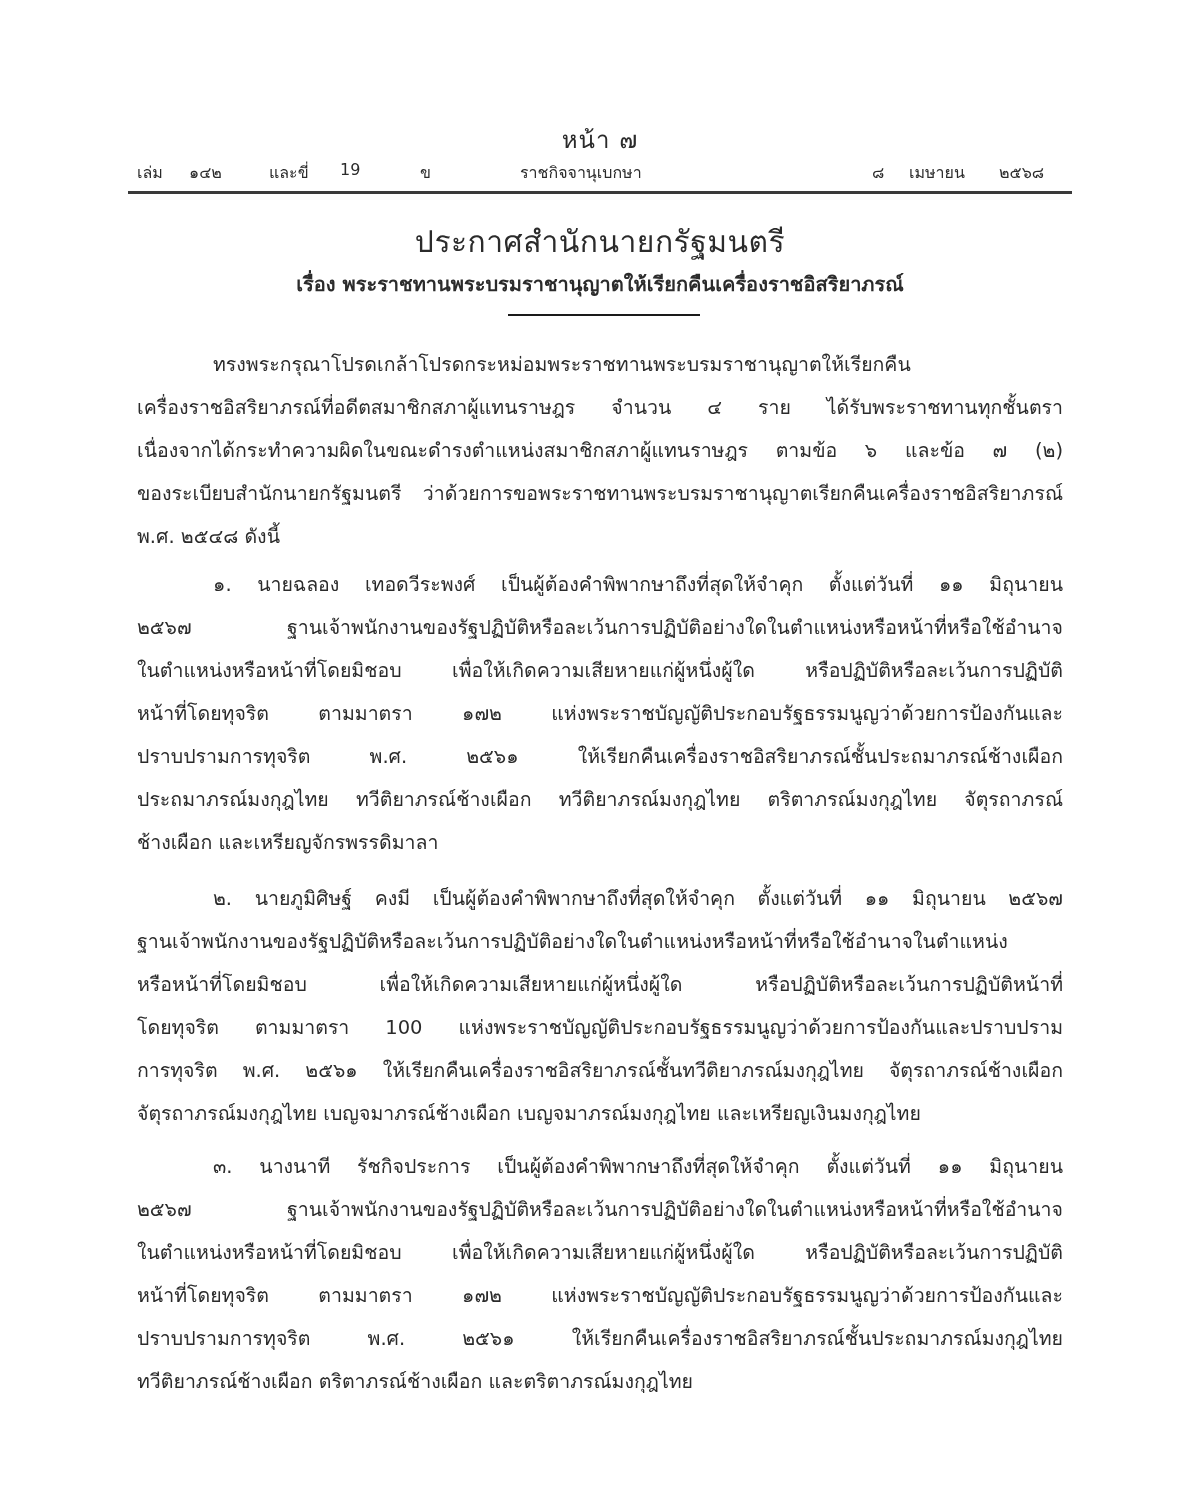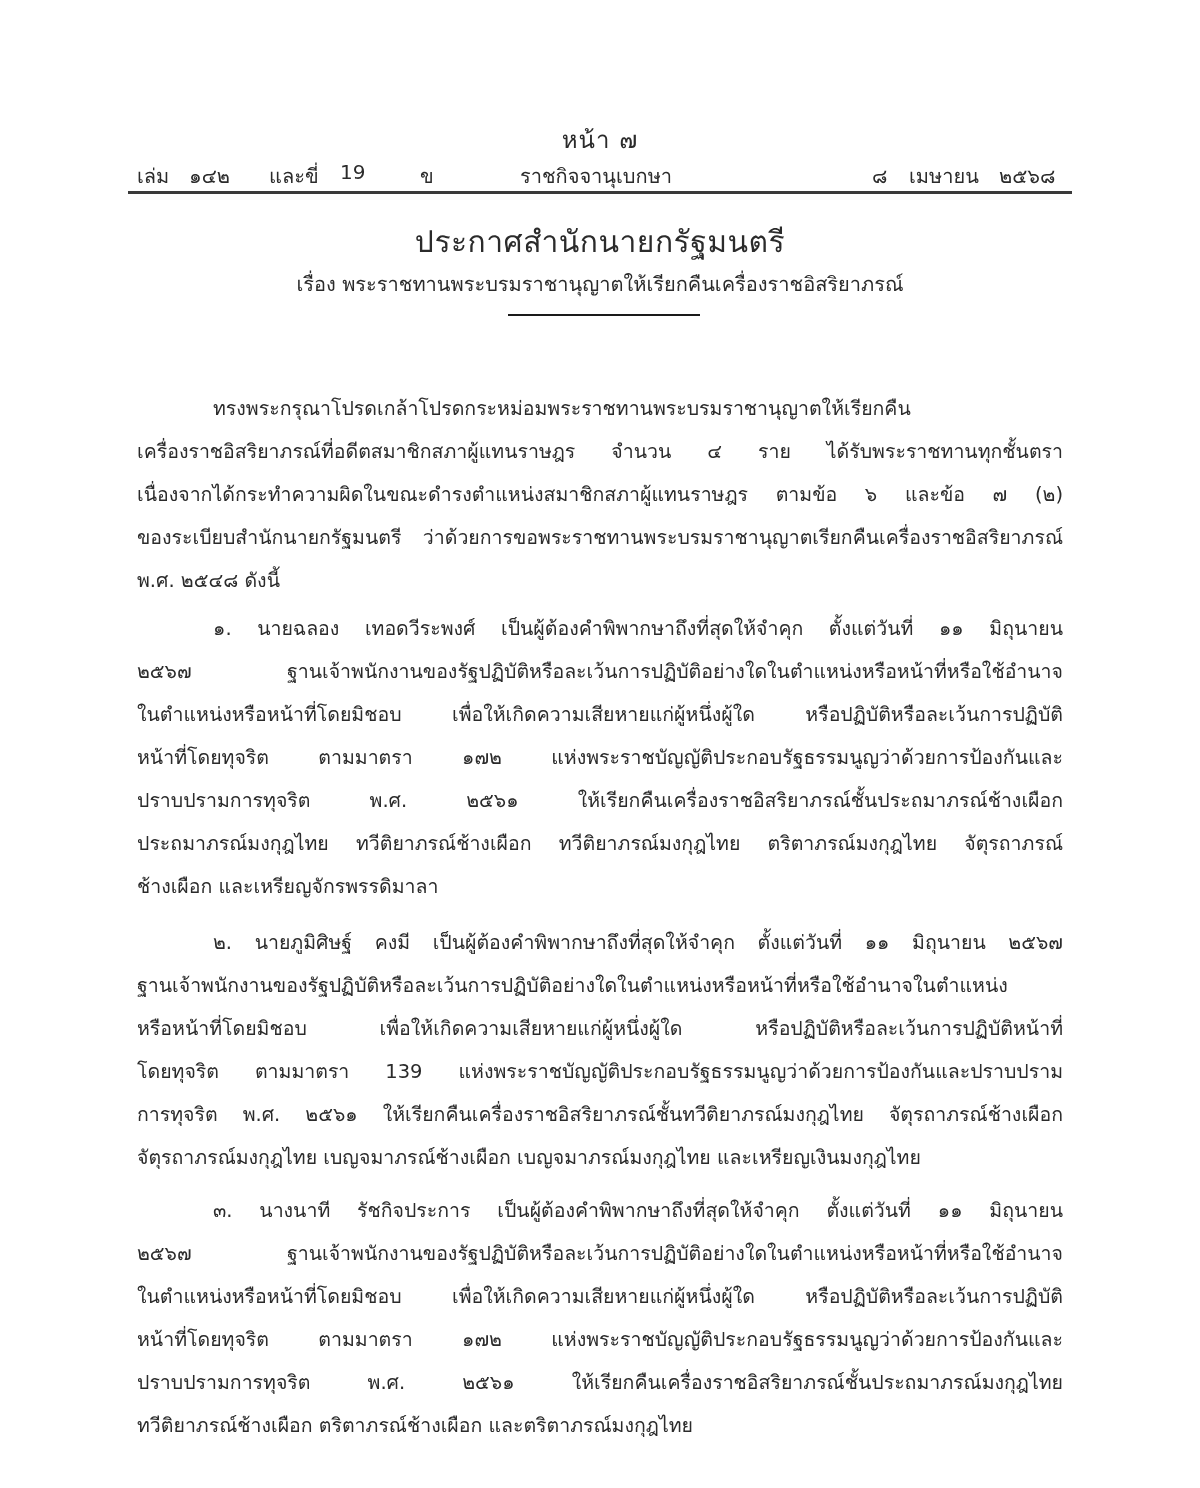--- a/index.html
+++ b/index.html
@@ -7,44 +7,45 @@
       width: 1200px; height: 1488px; position: relative; overflow: hidden;
       font-family: "DejaVu Sans", "Liberation Sans", sans-serif;
       color: #2b2b2b;
     }
     .page-num {
       position: absolute; top: 120px; left: 0; width: 1200px;
       text-align: center; font-size: 24px; letter-spacing: 1px;
     }
     .gazette-header {
       position: absolute; top: 160px; left: 137px; width: 936px; height: 30px;
-      font-size: 20px;
+      font-size: 16px;
       text-align: center;
     }
     .gazette-header span { position: absolute; top: 0; white-space: nowrap; }
     .rule-thick {
       position: absolute; top: 191px; left: 128px; width: 944px; height: 3px;
       background: #3a3a3a;
     }
     .title {
       position: absolute; top: 218px; left: 0; width: 1200px; text-align: center;
       font-size: 30px; letter-spacing: 0.5px;
     }
     .subject {
       position: absolute; top: 268px; left: 0; width: 1200px; text-align: center;
       font-size: 20px;
+      font-weight: bold;
     }
     .rule-short {
       position: absolute; top: 314px; left: 508px; width: 192px; height: 2px;
       background: #1a1a1a;
     }
     .line {
       position: absolute; left: 137px; width: 926px;
       font-size: 19.5px; white-space: nowrap; line-height: 30px;
-      text-align: justify; text-align-last: justify; margin-top: 44px;
+      text-align: justify; text-align-last: justify;
     }
     .line.last { text-align-last: left; }
     .line.indent { left: 213px; width: 850px; }
   </style>
 </head>
 <body>
 
 <div class="page-num">
   <span>หน้า</span>
   <span>๗</span>
@@ -77,21 +78,21 @@
 <div class="line" style="top:613px">๒๕๖๗  ฐานเจ้าพนักงานของรัฐปฏิบัติหรือละเว้นการปฏิบัติอย่างใดในตำแหน่งหรือหน้าที่หรือใช้อำนาจ</div>
 <div class="line" style="top:656px">ในตำแหน่งหรือหน้าที่โดยมิชอบ  เพื่อให้เกิดความเสียหายแก่ผู้หนึ่งผู้ใด  หรือปฏิบัติหรือละเว้นการปฏิบัติ</div>
 <div class="line" style="top:699px">หน้าที่โดยทุจริต  ตามมาตรา  ๑๗๒  แห่งพระราชบัญญัติประกอบรัฐธรรมนูญว่าด้วยการป้องกันและ</div>
 <div class="line" style="top:742px">ปราบปรามการทุจริต  พ.ศ.  ๒๕๖๑  ให้เรียกคืนเครื่องราชอิสริยาภรณ์ชั้นประถมาภรณ์ช้างเผือก</div>
 <div class="line" style="top:785px">ประถมาภรณ์มงกุฎไทย  ทวีติยาภรณ์ช้างเผือก  ทวีติยาภรณ์มงกุฎไทย  ตริตาภรณ์มงกุฎไทย  จัตุรถาภรณ์</div>
 <div class="line last" style="top:828px">ช้างเผือก  และเหรียญจักรพรรดิมาลา</div>
 
 <div class="line indent" style="top:884px">๒.  นายภูมิศิษฐ์  คงมี  เป็นผู้ต้องคำพิพากษาถึงที่สุดให้จำคุก  ตั้งแต่วันที่  ๑๑  มิถุนายน  ๒๕๖๗</div>
 <div class="line" style="top:927px">ฐานเจ้าพนักงานของรัฐปฏิบัติหรือละเว้นการปฏิบัติอย่างใดในตำแหน่งหรือหน้าที่หรือใช้อำนาจในตำแหน่ง</div>
 <div class="line" style="top:970px">หรือหน้าที่โดยมิชอบ  เพื่อให้เกิดความเสียหายแก่ผู้หนึ่งผู้ใด  หรือปฏิบัติหรือละเว้นการปฏิบัติหน้าที่</div>
-<div class="line" style="top:1013px">โดยทุจริต  ตามมาตรา  139  แห่งพระราชบัญญัติประกอบรัฐธรรมนูญว่าด้วยการป้องกันและปราบปราม</div>
+<div class="line" style="top:1013px">โดยทุจริต  ตามมาตรา  100  แห่งพระราชบัญญัติประกอบรัฐธรรมนูญว่าด้วยการป้องกันและปราบปราม</div>
 <div class="line" style="top:1056px">การทุจริต  พ.ศ.  ๒๕๖๑  ให้เรียกคืนเครื่องราชอิสริยาภรณ์ชั้นทวีติยาภรณ์มงกุฎไทย  จัตุรถาภรณ์ช้างเผือก</div>
 <div class="line last" style="top:1099px">จัตุรถาภรณ์มงกุฎไทย  เบญจมาภรณ์ช้างเผือก  เบญจมาภรณ์มงกุฎไทย  และเหรียญเงินมงกุฎไทย</div>
 
 <div class="line indent" style="top:1152px">๓.  นางนาที  รัชกิจประการ  เป็นผู้ต้องคำพิพากษาถึงที่สุดให้จำคุก  ตั้งแต่วันที่  ๑๑  มิถุนายน</div>
 <div class="line" style="top:1195px">๒๕๖๗  ฐานเจ้าพนักงานของรัฐปฏิบัติหรือละเว้นการปฏิบัติอย่างใดในตำแหน่งหรือหน้าที่หรือใช้อำนาจ</div>
 <div class="line" style="top:1238px">ในตำแหน่งหรือหน้าที่โดยมิชอบ  เพื่อให้เกิดความเสียหายแก่ผู้หนึ่งผู้ใด  หรือปฏิบัติหรือละเว้นการปฏิบัติ</div>
 <div class="line" style="top:1281px">หน้าที่โดยทุจริต  ตามมาตรา  ๑๗๒  แห่งพระราชบัญญัติประกอบรัฐธรรมนูญว่าด้วยการป้องกันและ</div>
 <div class="line" style="top:1324px">ปราบปรามการทุจริต  พ.ศ.  ๒๕๖๑  ให้เรียกคืนเครื่องราชอิสริยาภรณ์ชั้นประถมาภรณ์มงกุฎไทย</div>
 <div class="line last" style="top:1367px">ทวีติยาภรณ์ช้างเผือก  ตริตาภรณ์ช้างเผือก  และตริตาภรณ์มงกุฎไทย</div>
 

